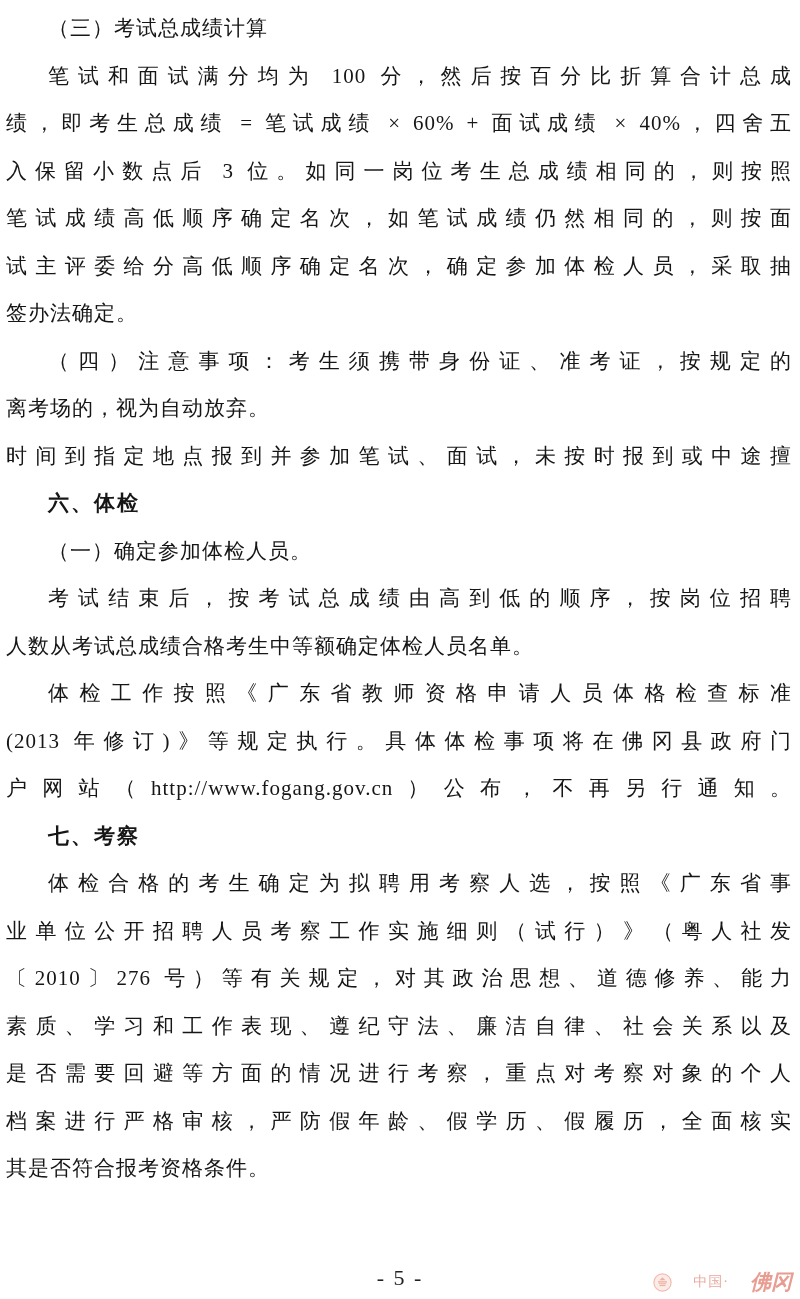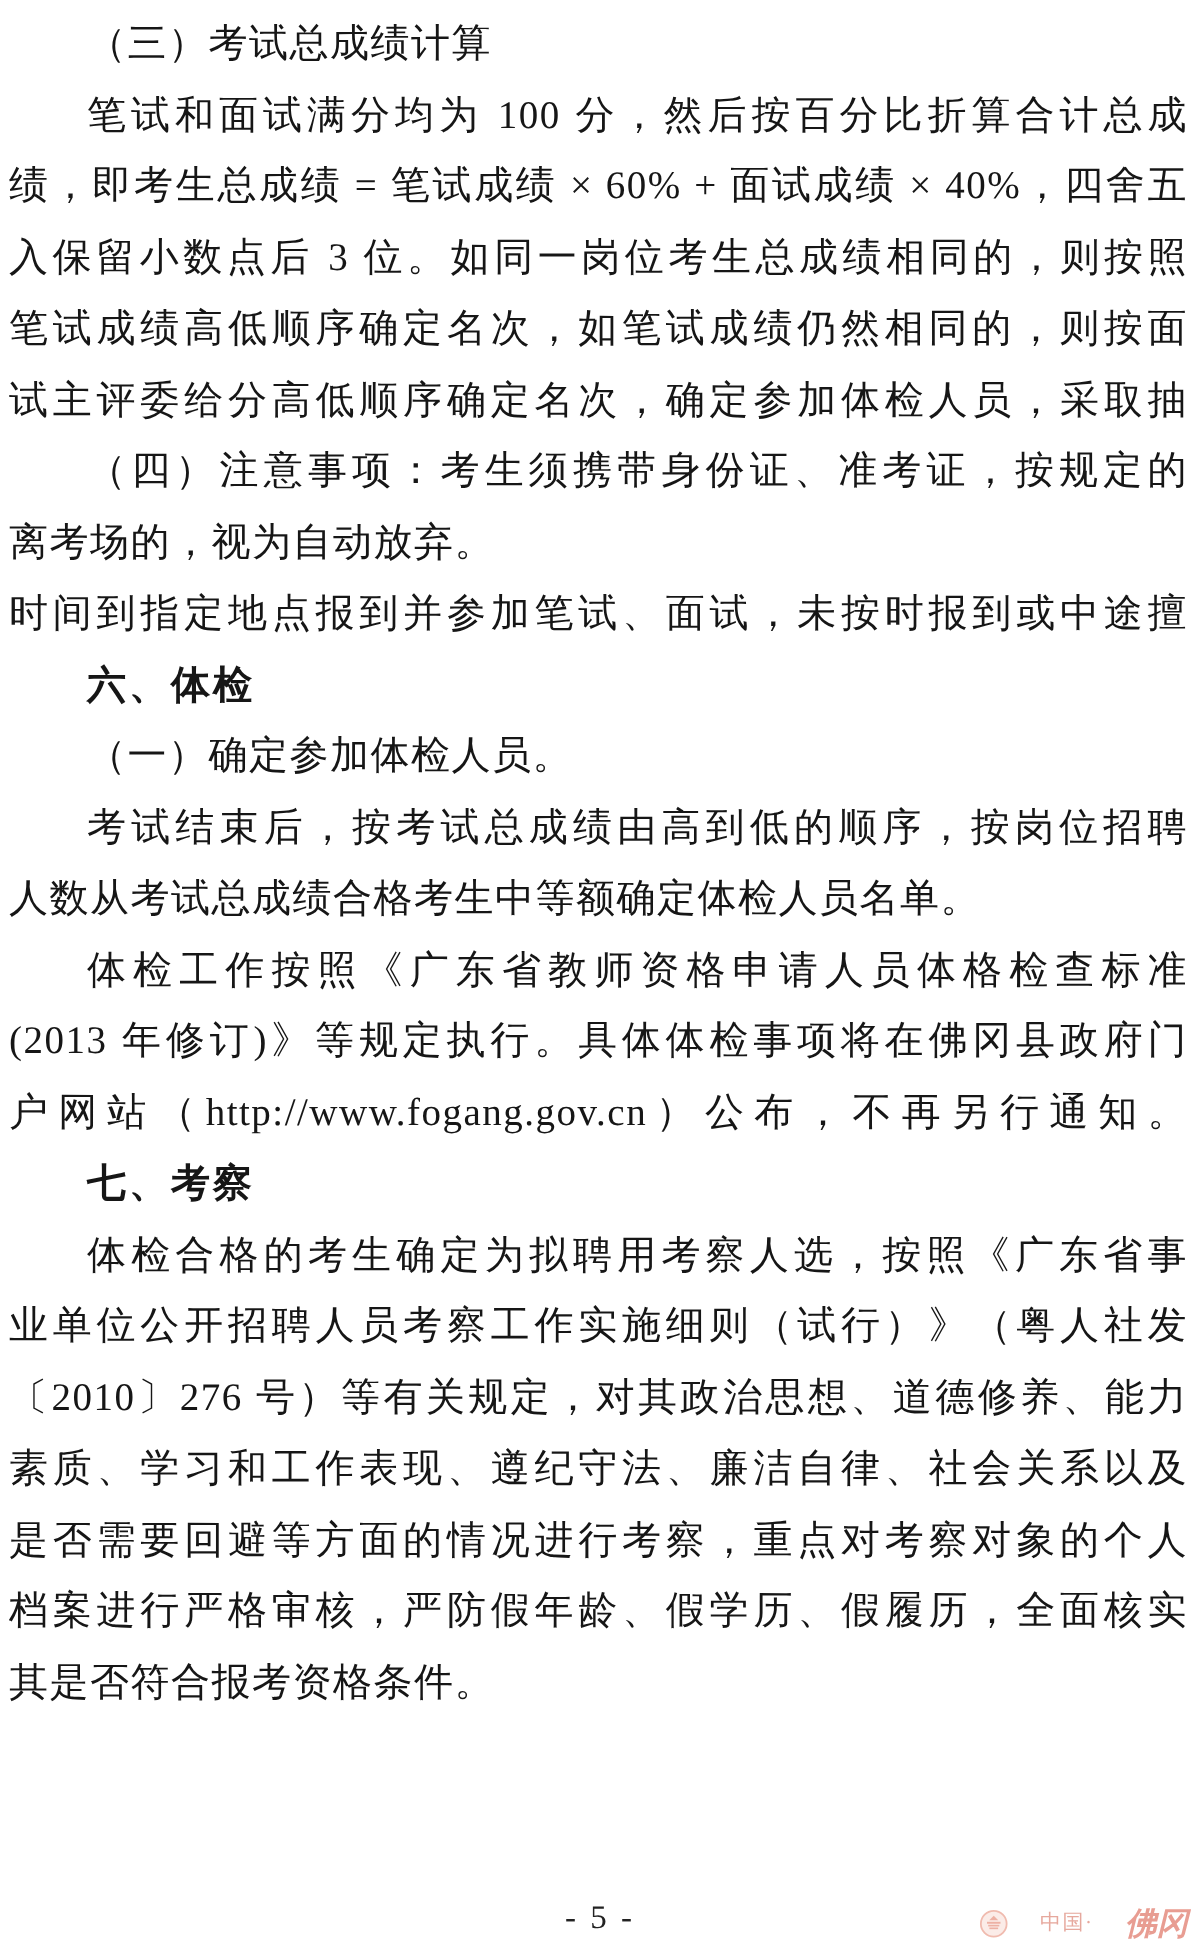--- a/index.html
+++ b/index.html
@@ -18,21 +18,21 @@
   }
   .doc-body {
     position: absolute;
     top: 5px;
     left: 6px;
     right: 8px;
   }
   .line {
     height: 47.5px;
     line-height: 47.5px;
-    font-size: 26px;
+    font-size: 21px;
     letter-spacing: 1px;
     text-align: justify;
     text-align-last: left;
     overflow: hidden;
     white-space: nowrap;
   }
   .line.just {
     white-space: normal;
     text-align-last: justify;
   }
@@ -86,20 +86,21 @@
 
 <div class="page">
 
   <div class="doc-body">
     <div class="line indent">（三）考试总成绩计算</div>
     <div class="line indent just">笔试和面试满分均为 100 分，然后按百分比折算合计总成</div>
     <div class="line just">绩，即考生总成绩 = 笔试成绩 × 60% + 面试成绩 × 40%，四舍五</div>
     <div class="line just">入保留小数点后 3 位。如同一岗位考生总成绩相同的，则按照</div>
     <div class="line just">笔试成绩高低顺序确定名次，如笔试成绩仍然相同的，则按面</div>
     <div class="line just">试主评委给分高低顺序确定名次，确定参加体检人员，采取抽</div>
+    <div class="line">签办法确定。</div>
     <div class="line indent just">（四）注意事项：考生须携带身份证、准考证，按规定的</div>
     <div class="line">离考场的，视为自动放弃。</div>
     <div class="line just">时间到指定地点报到并参加笔试、面试，未按时报到或中途擅</div>
     <div class="line indent bold">六、体检</div>
     <div class="line indent">（一）确定参加体检人员。</div>
     <div class="line indent just">考试结束后，按考试总成绩由高到低的顺序，按岗位招聘</div>
     <div class="line">人数从考试总成绩合格考生中等额确定体检人员名单。</div>
     <div class="line indent just">体检工作按照《广东省教师资格申请人员体格检查标准</div>
     <div class="line just">(2013 年修订)》等规定执行。具体体检事项将在佛冈县政府门</div>
     <div class="line just">户网站（http://www.fogang.gov.cn）公布，不再另行通知。</div>

